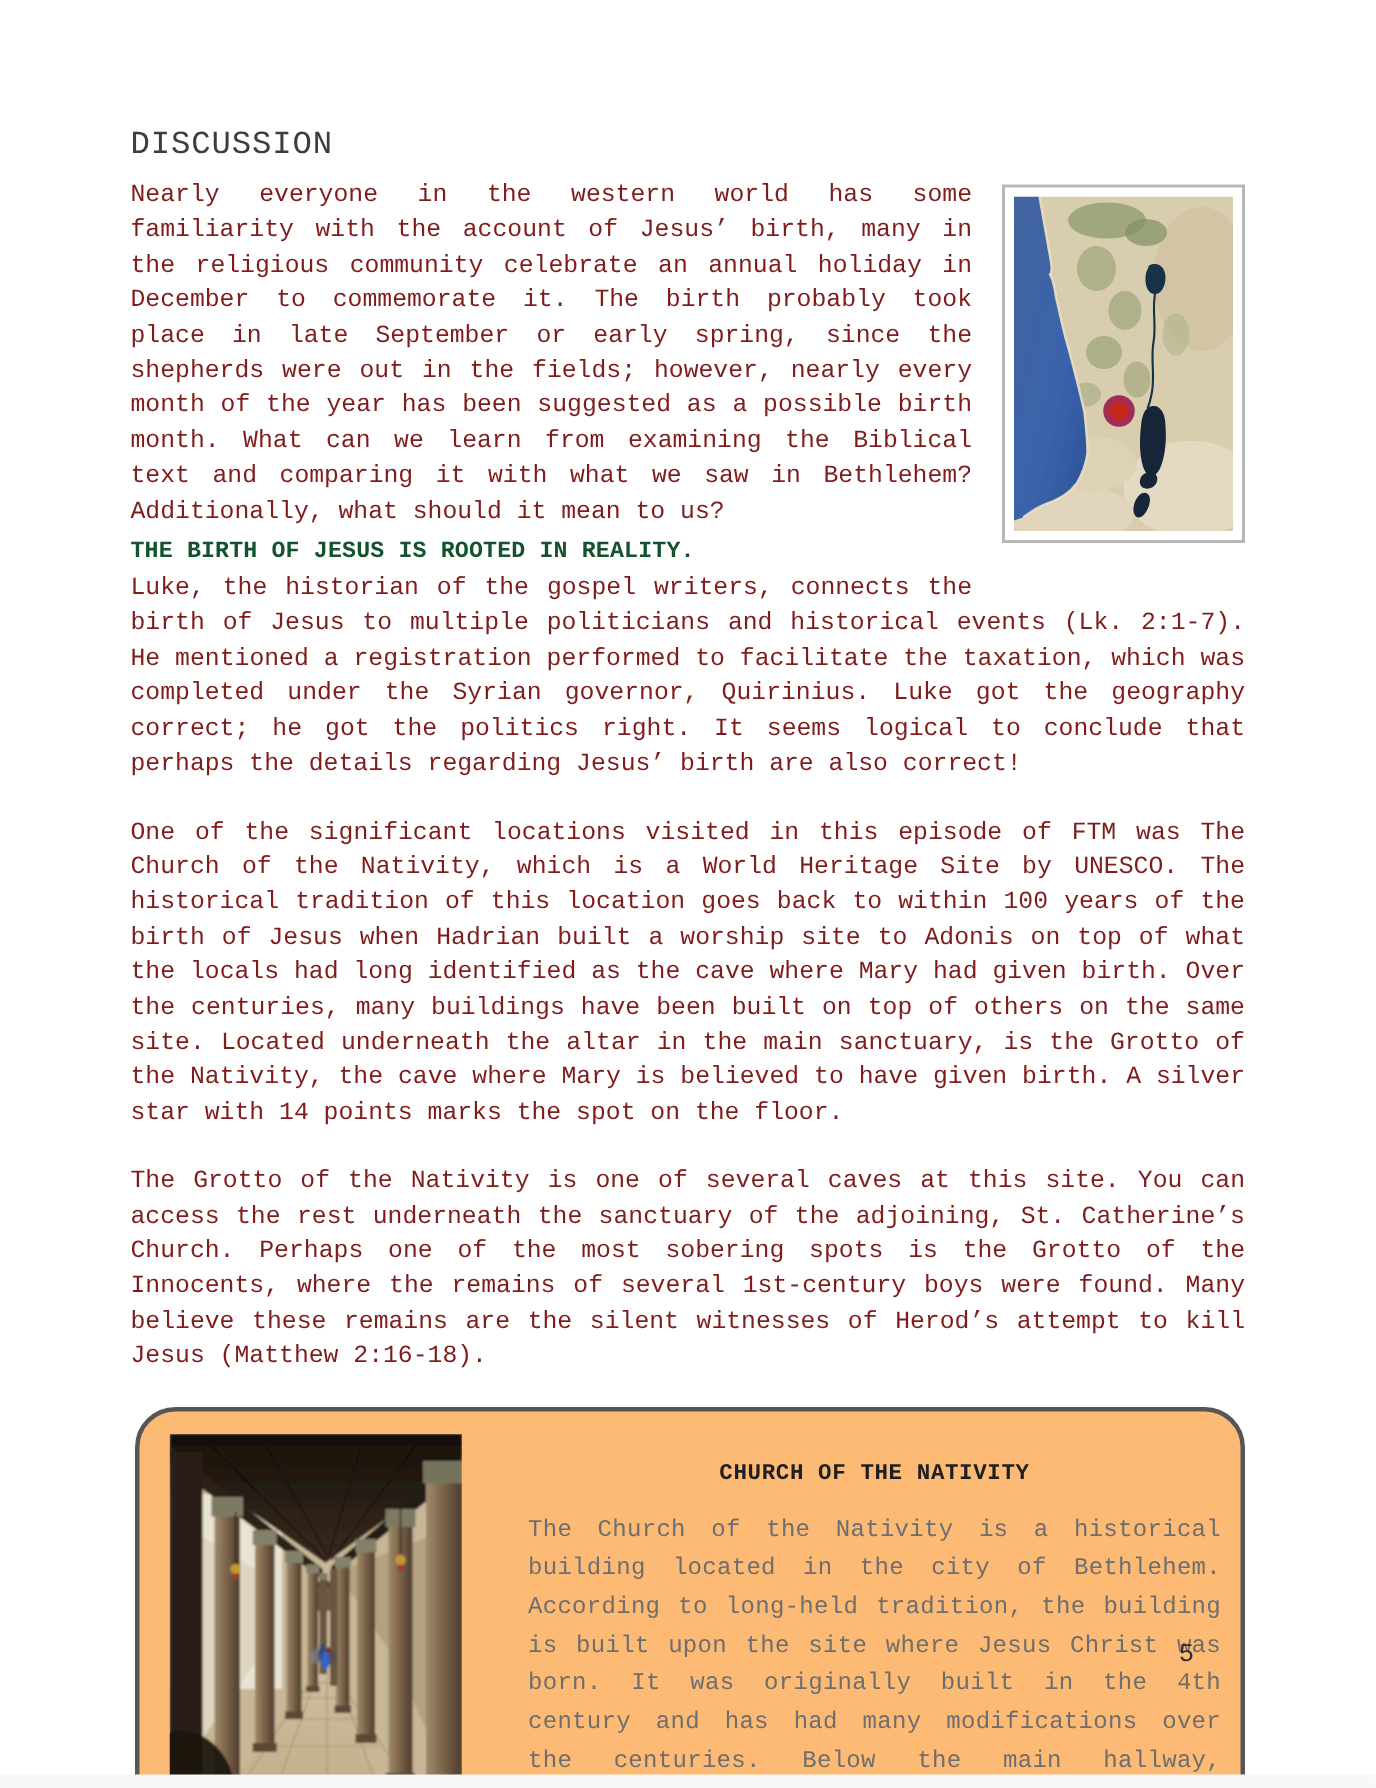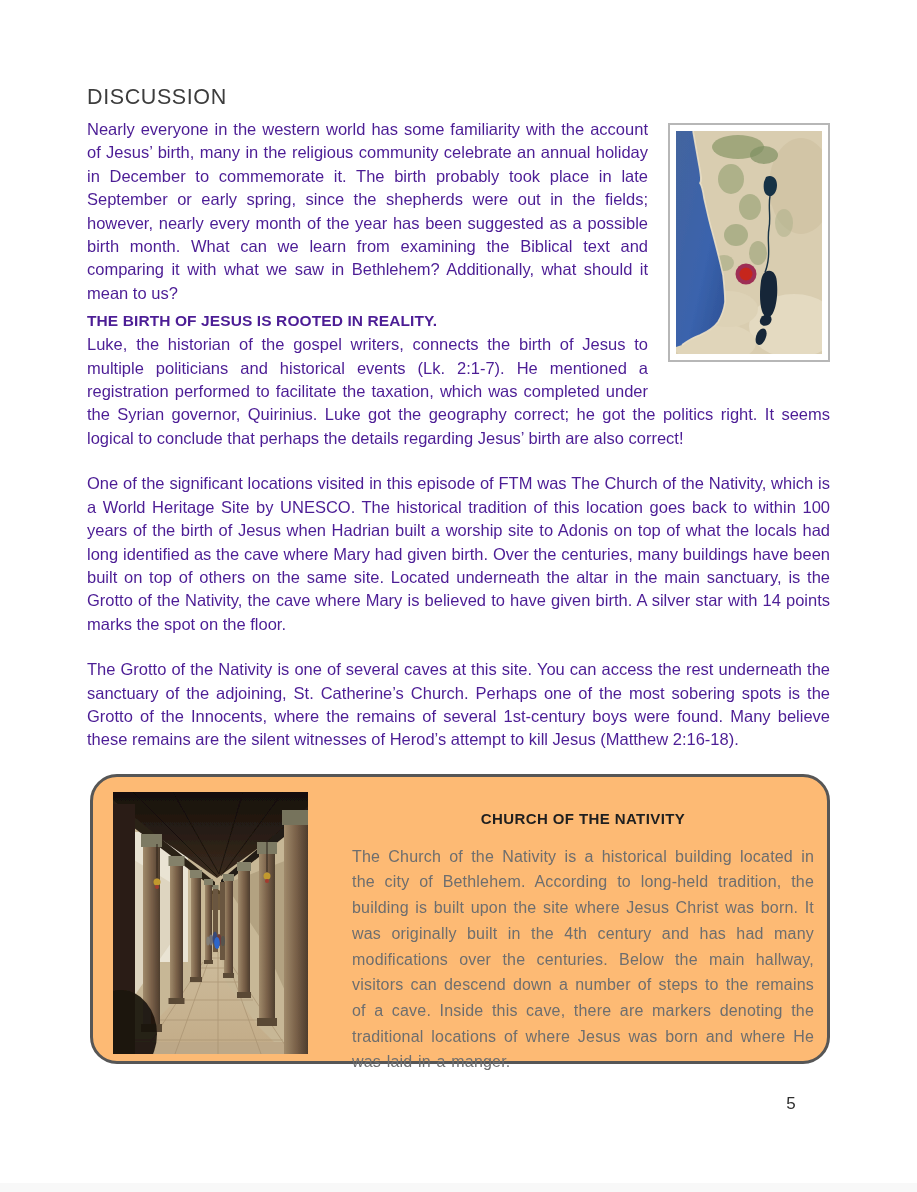--- a/index.html
+++ b/index.html
@@ -2,21 +2,21 @@
 <html><head>
 <meta charset="utf-8">
 <style>
   * { box-sizing: border-box; }
   html, body { margin: 0; padding: 0; background: #ffffff; }
   .page {
     position: relative;
     width: 917px;
     height: 1192px;
     background: #ffffff;
-    font-family: Liberation Sans, sans-serif;
+    font-family: Liberation Mono, monospace;
     color: #383838;
     overflow: hidden;
   }
   .content { padding: 84px 87px 0 87px; }
 
   
   .map-figure {
     float: right;
     width: 162px;
     height: 239px;
@@ -32,29 +32,29 @@
     line-height: 27px;
     font-weight: 400;
     letter-spacing: 0.6px;
     color: #3d3d3d;
     margin: 0 0 7px 0;
   }
   p.body-par {
     font-size: 16.5px;
     line-height: 23.4px;
     text-align: justify;
-    color: #4c1d95;
+    color: #7f1d1d;
     margin: 0 0 22px 0;
   }
   p.body-par.intro { margin-bottom: 6px; }
   h2.sub-heading {
     font-size: 15.5px;
     line-height: 19px;
     font-weight: 700;
-    color: #4c1d95;
+    color: #14532d;
     letter-spacing: 0.1px;
     margin: 4px 0 3px 0;
   }
 
   
   .callout {
     clear: both;
     margin-left: 3px;
     width: 740px;
     height: 290px;

